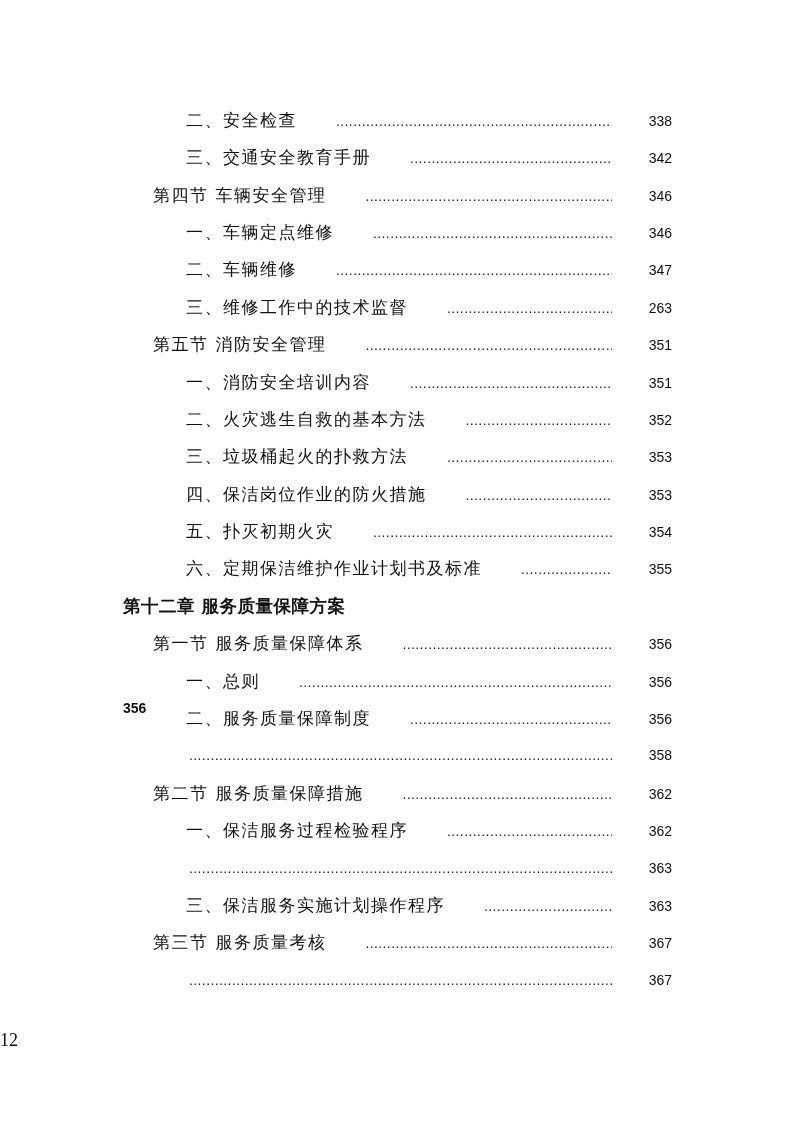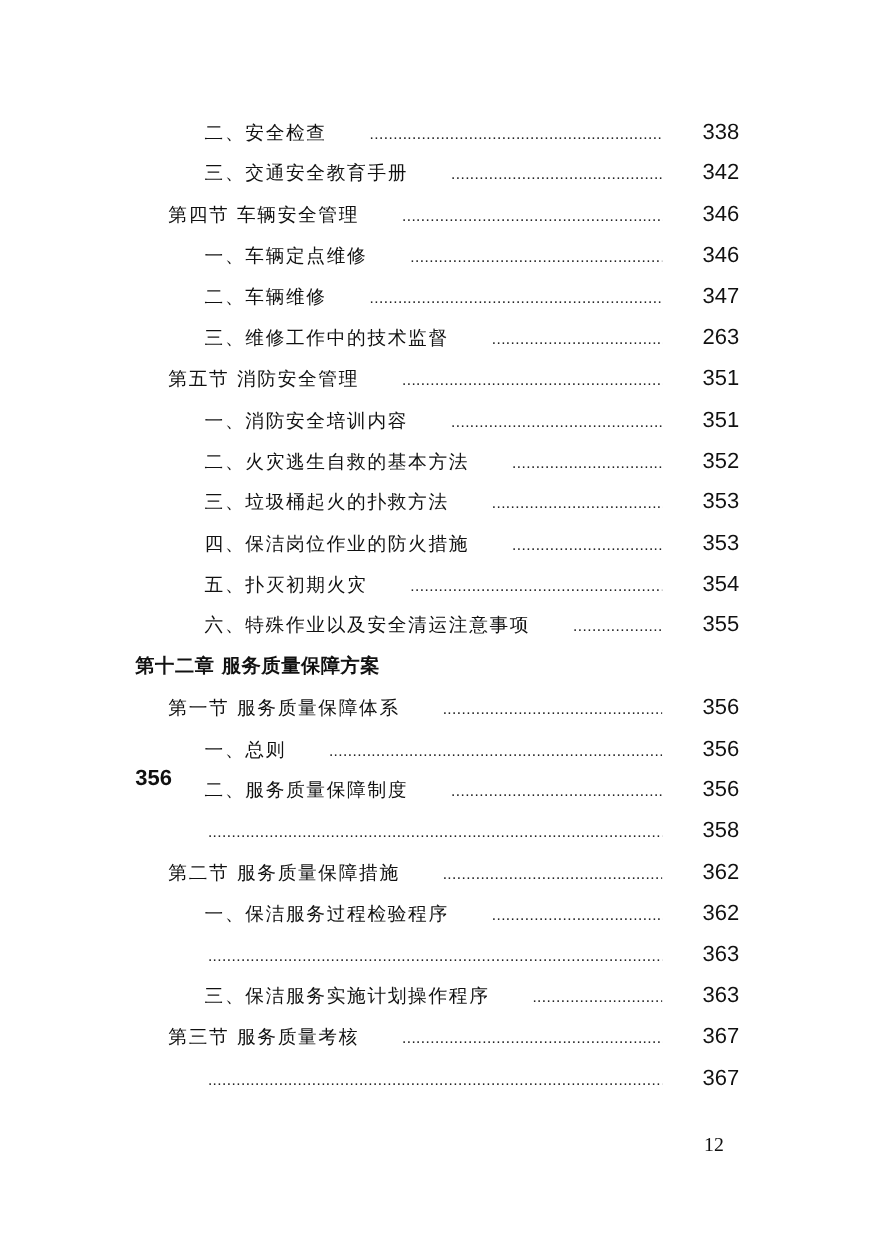--- a/index.html
+++ b/index.html
@@ -48,29 +48,29 @@
     font-size: 14px;
     letter-spacing: 0.4px;
     color: #222222;
   }
   .toc-dots::before {
     content: "................................................................................................................................................................................................";
   }
   .toc-page {
     flex: 0 0 auto;
     font-family: "Liberation Sans", sans-serif;
-    font-size: 20px;
+    font-size: 14px;
   }
   .toc-row.lvl-chapter .toc-page { font-weight: bold; }
   .page-number {
     position: absolute;
     top: 1030px;
     left: 0;
     width: 658px;
-    text-align: right;
+    text-align: left;
     font-family: "Liberation Serif", serif;
     font-size: 18px;
     color: #111111;
   }
 </style>
 </head>
 <body>
 
 <div class="toc">
   <div class="toc-row lvl-item" style="top:5px">
@@ -127,21 +127,21 @@
     <span class="toc-title">四、保洁岗位作业的防火措施</span>
     <span class="toc-dots"></span>
     <span class="toc-page">353</span>
   </div>
   <div class="toc-row lvl-item" style="top:416px">
     <span class="toc-title">五、扑灭初期火灾</span>
     <span class="toc-dots"></span>
     <span class="toc-page">354</span>
   </div>
   <div class="toc-row lvl-item" style="top:453px">
-    <span class="toc-title">六、特殊作业以及安全清运注意事项</span>
+    <span class="toc-title">六、定期保洁维护作业计划书及标准</span>
     <span class="toc-dots"></span>
     <span class="toc-page">355</span>
   </div>
   <div class="toc-row lvl-chapter" style="top:491px">
     <span class="toc-title">第十二章  服务质量保障方案</span>
     <span class="toc-dots"></span>
     <span class="toc-page">356</span>
   </div>
   <div class="toc-row lvl-section" style="top:528px">
     <span class="toc-title">第一节  服务质量保障体系</span>

